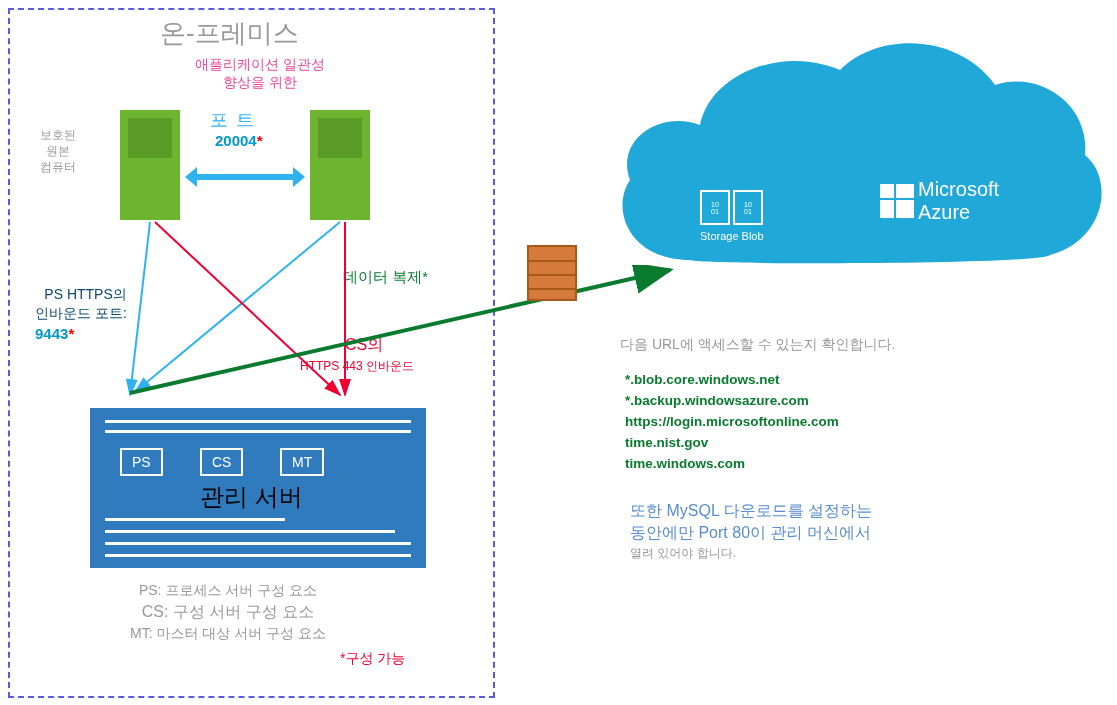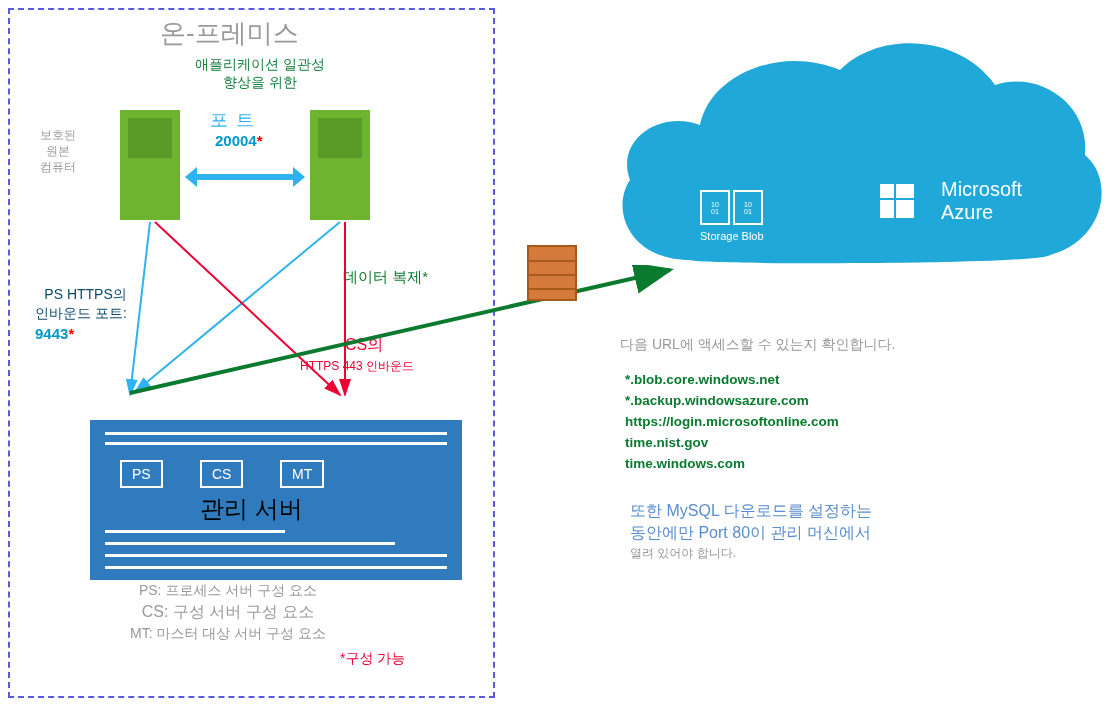--- a/index.html
+++ b/index.html
@@ -1,54 +1,54 @@
 <!DOCTYPE html>
 <html><head>
 <meta charset="utf-8">
 <style>
 *{margin:0;padding:0;box-sizing:border-box}
 body{font-family:"Segoe UI",Arial,sans-serif;width:1117px;height:705px;position:relative;background:#fff}
 .onprem-box{position:absolute;left:8px;top:8px;width:487px;height:690px;border:2px dashed #5a5ae0}
 .title-onprem{position:absolute;left:160px;top:16px;font-size:26px;color:#999}
-.sub-app{position:absolute;left:195px;top:55px;font-size:14px;color:#15803d;text-align:center;line-height:1.3}
+.sub-app{position:absolute;left:195px;top:55px;font-size:14px;color:#ec4899;text-align:center;line-height:1.3}
 .port-label{position:absolute;left:210px;top:108px;font-size:18px;color:#2fb2f0;letter-spacing:8px}
 .port-num{position:absolute;left:215px;top:132px;font-size:15px;font-weight:bold;color:#09c}
 .port-num .star{color:red}
 .server-green{position:absolute;width:60px;height:110px;background:#6eb52f}
 .server-green::before{content:"";position:absolute;top:8px;left:8px;right:8px;height:40px;background:#5a9a26}
 .sv1{left:120px;top:110px}
 .sv2{left:310px;top:110px}
 .arrow-blue{position:absolute;left:185px;top:165px;width:120px;height:24px}
 .arrow-blue::before{content:"";position:absolute;left:10px;right:10px;top:9px;height:6px;background:#2fb2f0}
 .arrow-blue .head-l{position:absolute;left:0;top:2px;border-right:12px solid #2fb2f0;border-top:10px solid transparent;border-bottom:10px solid transparent}
 .arrow-blue .head-r{position:absolute;right:0;top:2px;border-left:12px solid #2fb2f0;border-top:10px solid transparent;border-bottom:10px solid transparent}
 .protected{position:absolute;left:40px;top:127px;font-size:12px;color:#999;text-align:center;line-height:1.35}
 .ps-https{position:absolute;left:35px;top:285px;font-size:14px;color:#0c4a6e;text-align:right;line-height:1.35}
 .ps-port{position:absolute;left:35px;top:325px;font-size:15px;font-weight:bold;color:#09c}
 .ps-port .star{color:red}
 .cs-label{position:absolute;left:345px;top:335px;font-size:16px;color:#e03}
 .cs-sub{position:absolute;left:300px;top:358px;font-size:12px;color:#e03}
 .data-rep{position:absolute;left:343px;top:268px;font-size:15px;color:#0a7a2f}
-.mgmt-box{position:absolute;left:90px;top:420px;width:372px;height:160px;background:#2f7bbd}
+.mgmt-box{position:absolute;left:90px;top:408px;width:336px;height:160px;background:#2f7bbd}
 .mgmt-box .line{position:absolute;left:15px;right:15px;height:3px;background:#fff}
 .mgmt-box .l1{top:12px}.mgmt-box .l2{top:22px}.mgmt-box .l3{top:110px}.mgmt-box .l4{top:122px}.mgmt-box .l5{top:134px}.mgmt-box .l6{top:146px}
 .mgmt-box .l3{left:15px;right:auto;width:180px}.mgmt-box .l4{left:15px;right:auto;width:290px}
 .tag{position:absolute;top:40px;padding:4px 10px;border:2px solid #fff;color:#fff;font-size:14px}
 .t-ps{left:30px}.t-cs{left:110px}.t-mt{left:190px}
 .mgmt-title{position:absolute;left:110px;top:73px;font-size:24px;color:#000000}
 .legend{position:absolute;left:130px;top:580px;font-size:14px;color:#999;text-align:center;line-height:1.45}
 .legend .cs-line{font-size:16px}
 .config{position:absolute;left:340px;top:650px;font-size:14px;color:#e03}
 .svg-lines{position:absolute;left:0;top:0;width:500px;height:420px;pointer-events:none}
 .cloud{position:absolute;left:600px;top:30px;width:510px;height:280px}
 .cloud-svg{position:absolute;left:0;top:0;width:510px;height:260px}
 .storage-hex{position:absolute;left:700px;top:190px;display:flex;gap:3px}
 .hex{width:30px;height:35px;border:2px solid #fff;position:relative;display:flex;align-items:center;justify-content:center;color:#fff;font-size:7px;line-height:1}
 .storage-label{position:absolute;left:700px;top:230px;color:#fff;font-size:11px}
-.azure-logo{position:absolute;left:880px;top:178px;display:flex;align-items:center;gap:27px;color:#fff}
+.azure-logo{position:absolute;left:880px;top:178px;display:flex;align-items:center;gap:4px;color:#fff}
 .win-icon{display:grid;grid-template-columns:14px 18px;grid-template-rows:14px 18px;gap:2px}
 .win-icon span{background:#fff}
 .azure-text{font-size:20px;font-weight:300}
 .azure-text b{font-weight:400}
 .firewall{position:absolute;left:527px;top:245px;width:50px;height:60px}
 .fw-body{width:50px;height:56px;background:#d57a3a;border:2px solid #a55a1a;position:relative;overflow:hidden}
 .fw-body::before,.fw-body::after{content:"";position:absolute;left:0;right:0;height:2px;background:#a55a1a}
 .fw-body::before{top:13px}.fw-body::after{top:27px}
 .fw-body .r3{position:absolute;left:0;right:0;top:41px;height:2px;background:#a55a1a}
 .req-text{position:absolute;left:620px;top:315px;font-size:14px;color:#999;line-height:1.4}

